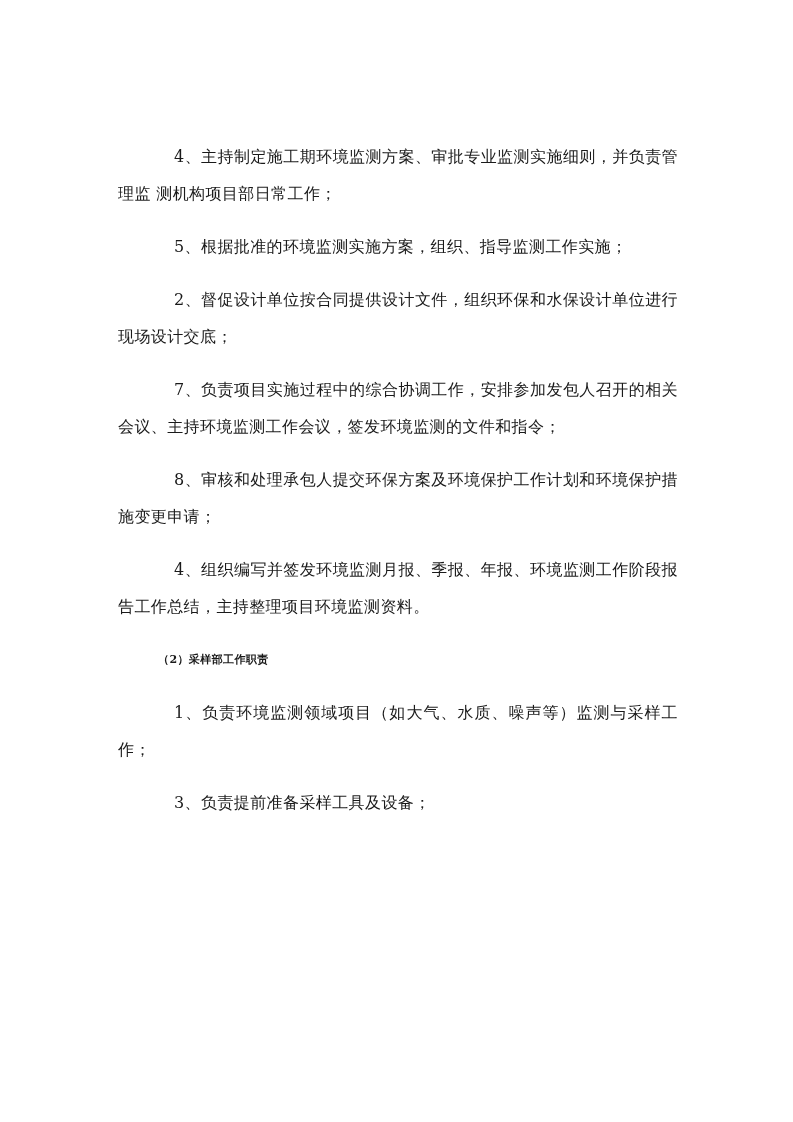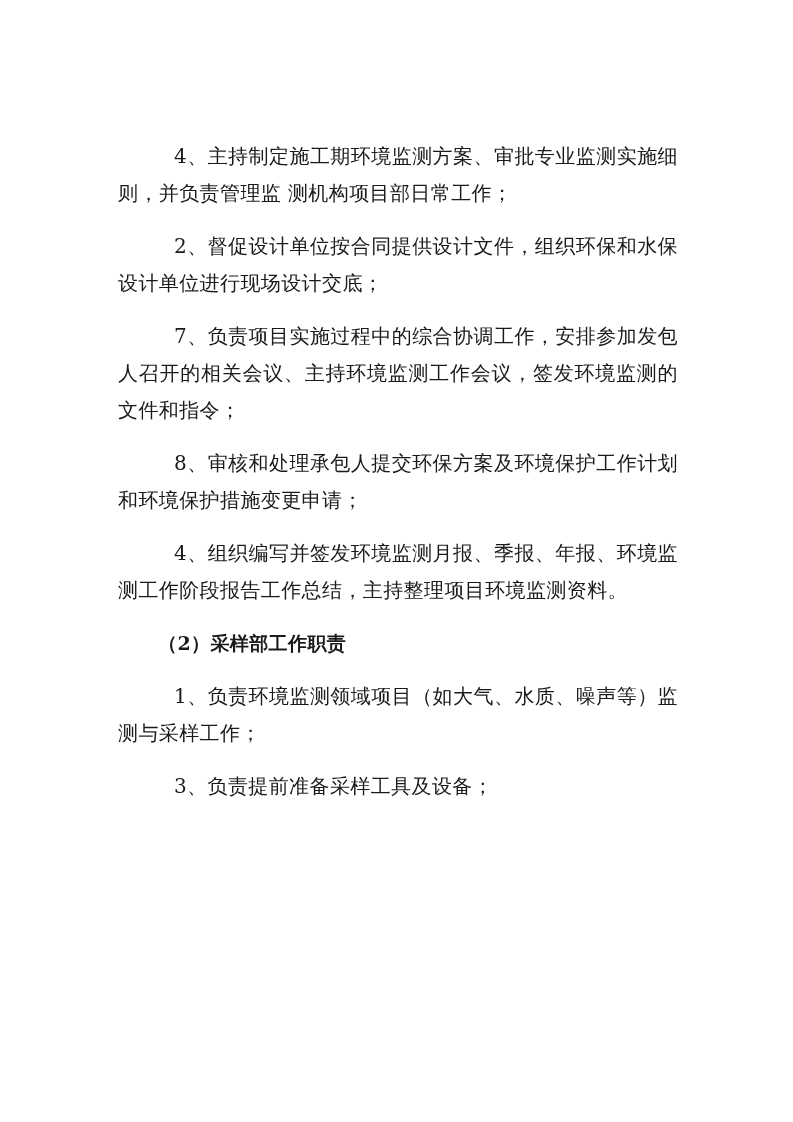--- a/index.html
+++ b/index.html
@@ -15,41 +15,42 @@
       font-family: "DejaVu Serif", "Liberation Serif", serif;
       color: #1a1a1a;
     }
     .page {
       position: absolute;
       left: 118px;
       top: 138px;
       width: 560px;
     }
     .para {
-      font-size: 20px;
+      font-size: 16px;
       line-height: 37px;
       text-indent: 56px;
       margin: 0 0 16px 0;
       text-align: justify;
       letter-spacing: 0.4px;
     }
     .heading {
-      font-size: 19px;
+      font-size: 11px;
       line-height: 37px;
       text-indent: 40px;
       margin: 0 0 16px 0;
       font-weight: bold;
       letter-spacing: 0.4px;
     }
   </style>
 </head>
 <body>
 
 <div class="page">
   <p class="para">4、主持制定施工期环境监测方案、审批专业监测实施细则，并负责管理监 测机构项目部日常工作；</p>
+  <p class="para">5、根据批准的环境监测实施方案，组织、指导监测工作实施；</p>
   <p class="para">2、督促设计单位按合同提供设计文件，组织环保和水保设计单位进行现场设计交底；</p>
   <p class="para">7、负责项目实施过程中的综合协调工作，安排参加发包人召开的相关会议、主持环境监测工作会议，签发环境监测的文件和指令；</p>
   <p class="para">8、审核和处理承包人提交环保方案及环境保护工作计划和环境保护措施变更申请；</p>
   <p class="para">4、组织编写并签发环境监测月报、季报、年报、环境监测工作阶段报告工作总结，主持整理项目环境监测资料。</p>
 
   <p class="heading">（2）采样部工作职责</p>
 
   <p class="para">1、负责环境监测领域项目（如大气、水质、噪声等）监测与采样工作；</p>
   <p class="para">3、负责提前准备采样工具及设备；</p>
 </div>

